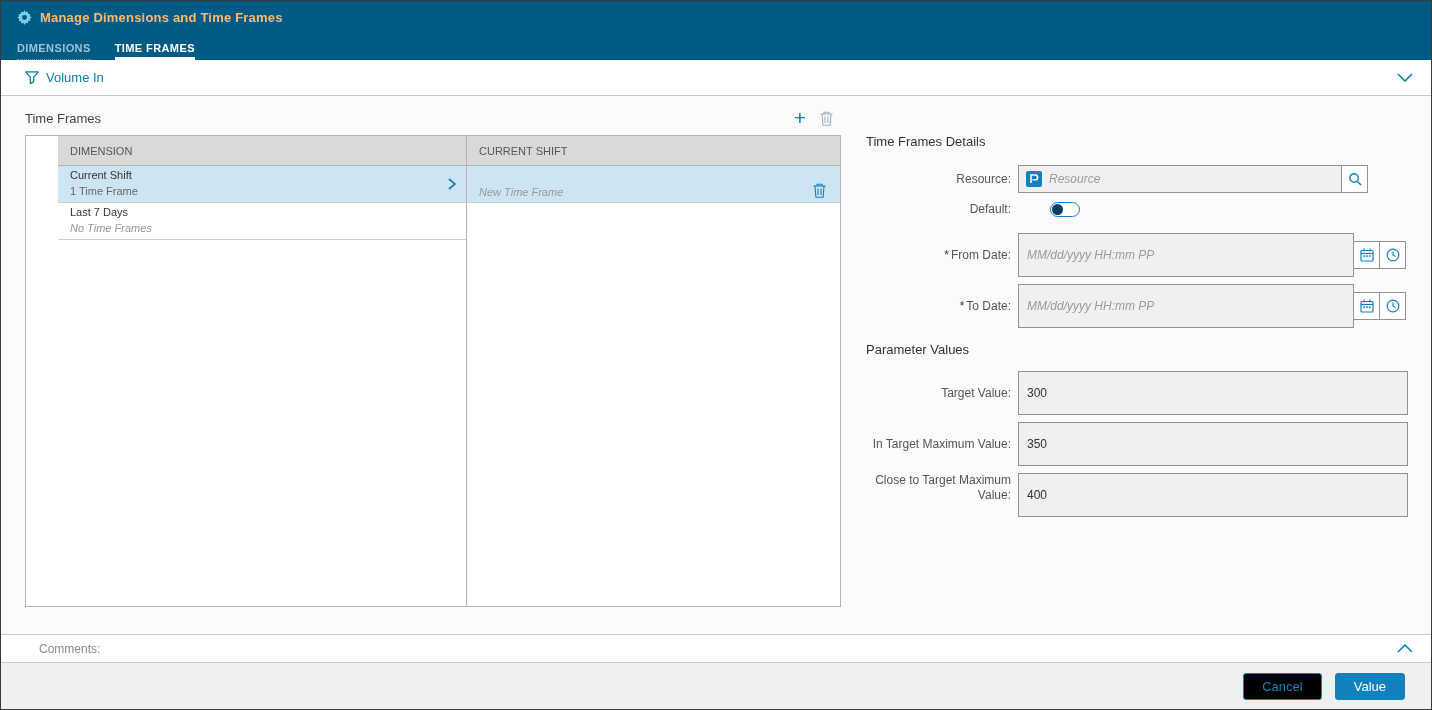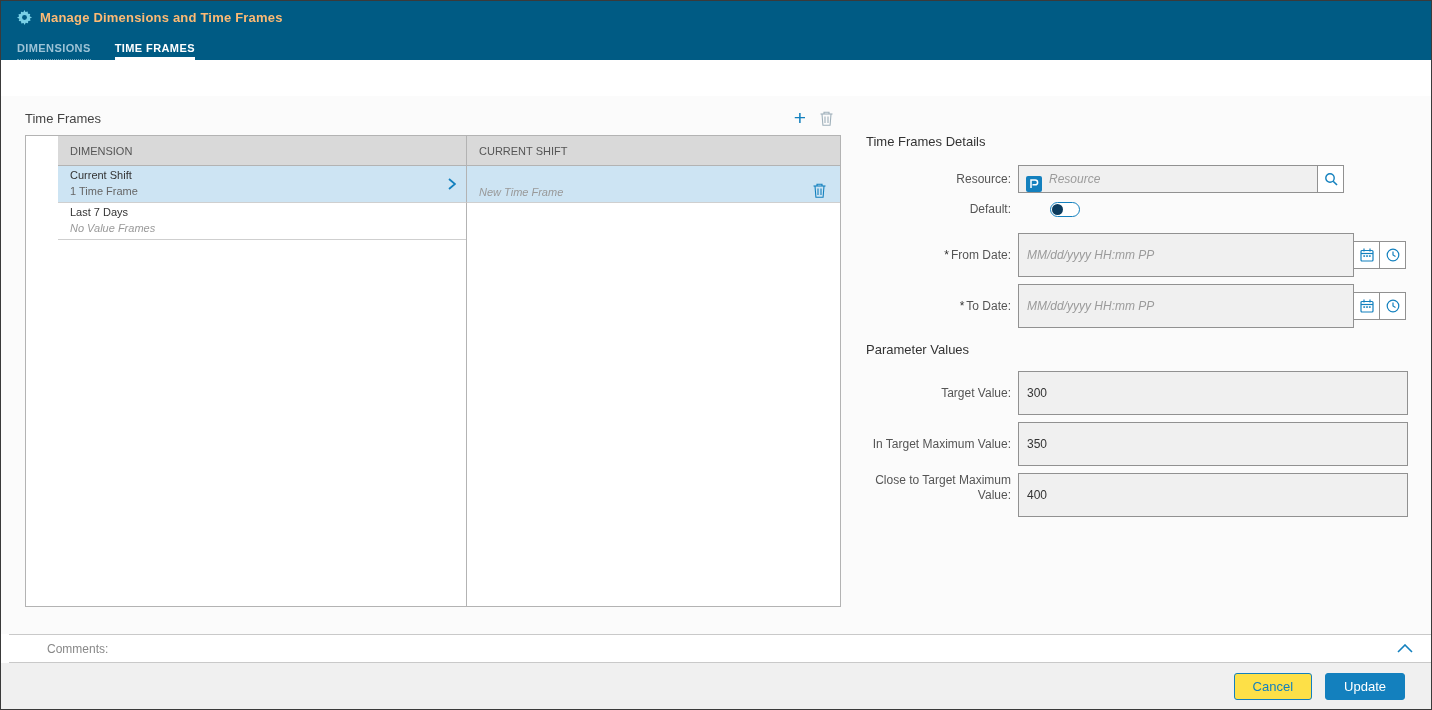--- a/index.html
+++ b/index.html
@@ -88,21 +88,21 @@
     font-size:12px; color:#555; line-height:1.25; flex:none;
   }
   .req { color:#333; margin-right:2px; }
 
   .field { background:#f0f0f0; border:1px solid #919191; height:28px; }
   input.txt {
     font-family:"Liberation Sans",sans-serif; font-size:12px; color:#333;
     background:#f0f0f0; border:1px solid #919191; height:44px; padding:0 8px; outline:none;
   }
   input.txt::placeholder { color:#9b9b9b; font-style:italic; }
-  .resource-wrap { width:300px; display:flex; align-items:flex-end; gap:7px; padding:0 7px; }
+  .resource-wrap { width:324px; display:flex; align-items:center; gap:7px; padding:0 7px; }
   .resource-wrap input { flex:1; border:none; background:transparent; height:100%; padding:0; }
   .date-input { width:336px; }
   .param-input { width:390px; }
   .sq-btn {
     width:27px; height:28px; margin-left:-1px; background:#fff;
     border:1px solid #919191; display:inline-flex; align-items:center; justify-content:center;
     cursor:pointer; flex:none;
   }
 
   .toggle {
@@ -111,38 +111,38 @@
   }
   .toggle .knob {
     position:absolute; left:1px; top:1px; width:11px; height:11px;
     border-radius:50%; background:#0b3b5e;
   }
 
   .params-heading { margin-top:14px; margin-bottom:14px; }
 
   
   .comments-bar {
-    position:absolute; bottom:46px; left:8px; right:0; height:29px;
+    position:absolute; bottom:46px; left:0; right:0; height:29px;
     background:#fff; border-top:1px solid #c9c9c9; border-bottom:1px solid #c9c9c9;
     display:flex; align-items:center; padding:0 18px 0 38px;
   }
   .comments-label { color:#888; font-size:12px; }
   .comments-chevron { margin-left:auto; display:inline-flex; cursor:pointer; }
 
   
   .footer {
     position:absolute; bottom:0; left:0; right:0; height:46px;
     background:#f0f0f0;
     display:flex; align-items:center; justify-content:flex-end; gap:13px; padding-right:26px;
   }
   .btn {
     font-family:"Liberation Sans",sans-serif; font-size:13px;
     height:27px; padding:0 18px; border-radius:3px; cursor:pointer;
   }
-  .btn-secondary { background:#fde047; color:var(--accent,#1380BE); border:1px solid var(--accent,#1380BE); }
+  .btn-secondary { background:#000000; color:var(--accent,#1380BE); border:1px solid var(--accent,#1380BE); }
   .btn-primary { background:var(--accent,#1380BE); color:#fff; border:1px solid var(--accent,#1380BE); }
 </style>
 </head>
 <body>
 
 <div class="window">
 
   <header class="titlebar">
     <div class="title-row">
       <span class="app-icon">
@@ -152,20 +152,33 @@
         </svg>
       </span>
       <span class="window-title">Manage Dimensions and Time Frames</span>
     </div>
     <nav class="tabs">
       <span class="tab">DIMENSIONS</span>
       <span class="tab active">TIME FRAMES</span>
     </nav>
   </header>
 
+  <div class="filter-bar">
+    <span class="icon-btn">
+      <svg width="14" height="13" viewBox="0 0 14 13">
+        <path d="M0.8 0.8h12.4L8.6 6.4v4.4l-3.2 1.6V6.4z" fill="none" stroke="#0A7CA3" stroke-width="1.3" stroke-linejoin="round"></path>
+      </svg>
+    </span>
+    <span class="filter-label">Volume In</span>
+    <span class="filter-chevron">
+      <svg width="16" height="9" viewBox="0 0 16 9">
+          <path d="M1 1l7 7 7-7" fill="none" stroke="#1380BE" stroke-width="1.6"></path>
+        </svg>
+    </span>
+  </div>
 
   <div class="content">
 
     <section class="left-panel">
       <div class="list-header">
         <span class="list-title">Time Frames</span>
         <span class="list-actions">
           <span class="add-btn">+</span>
           <span class="icon-btn">
             <svg width="13" height="15" viewBox="0 0 13 15">
@@ -205,21 +218,21 @@
                 <path d="M2 3l.9 11.2h7.2L11 3"></path>
                   <path d="M5 5.5V12M8 5.5V12"></path>
               </g>
             </svg>
           </span>
         </div>
 
         <div class="gcell dim-row">
           <span>
             <div class="dim-name">Last 7 Days</div>
-            <div class="dim-sub empty">No Value Frames</div>
+            <div class="dim-sub empty">No Time Frames</div>
           </span>
         </div>
         <div class="gcell col-right"></div>
 
         <div class="gcell"></div>
         <div class="gcell col-right"></div>
       </div>
     </section>
 
     <section class="details-panel">
@@ -322,16 +335,16 @@
     <span class="comments-label">Comments:</span>
     <span class="comments-chevron">
       <svg width="16" height="9" viewBox="0 0 16 9">
           <path d="M1 8l7-7 7 7" fill="none" stroke="#1380BE" stroke-width="1.6"></path>
         </svg>
     </span>
   </div>
 
   <footer class="footer">
     <button class="btn btn-secondary">Cancel</button>
-    <button class="btn btn-primary">Update</button>
+    <button class="btn btn-primary">Value</button>
   </footer>
 
 </div>
 
 </body></html>

